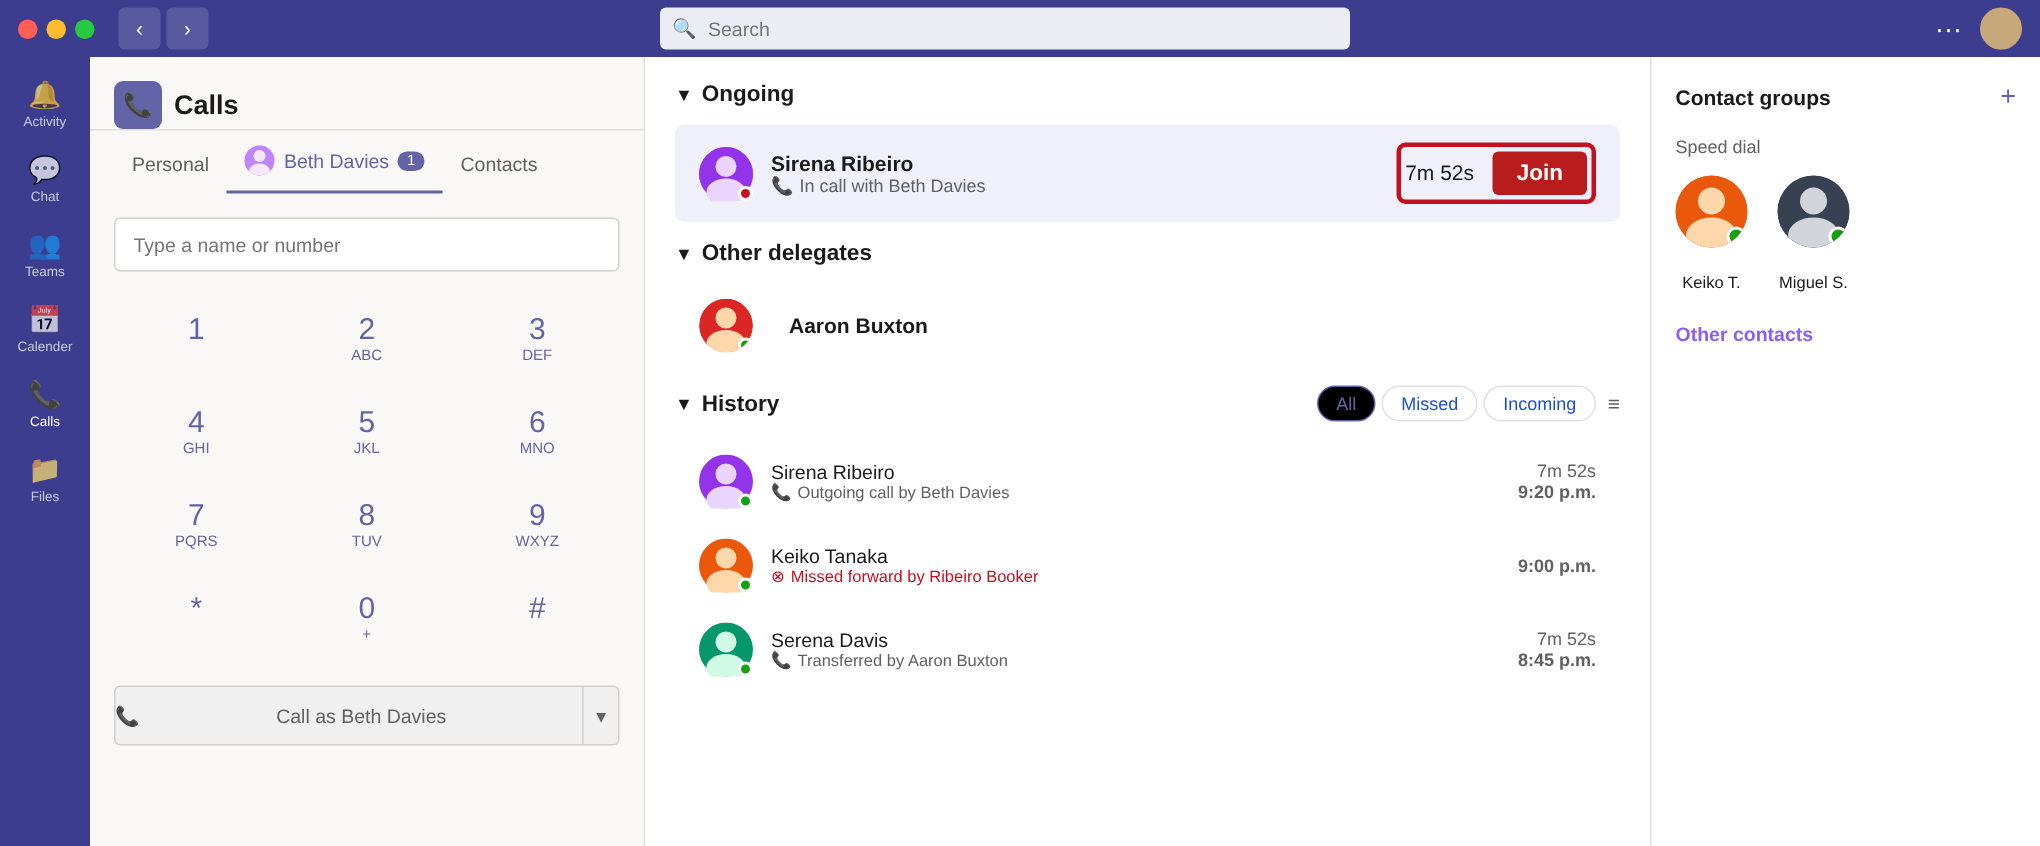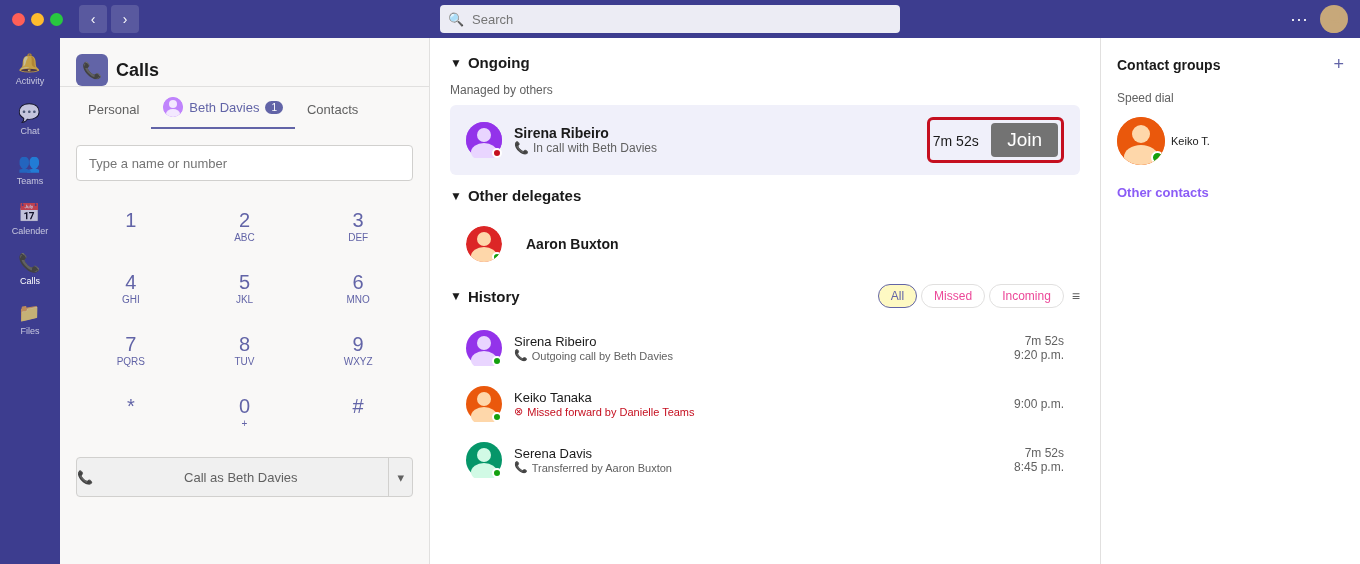--- a/index.html
+++ b/index.html
@@ -72,48 +72,48 @@
     .ongoing-card { background: #f0f0fa; border-radius: 6px; padding: 12px 16px; display: flex; align-items: center; gap: 12px; margin-bottom: 8px; }
     .call-avatar { width: 36px; height: 36px; border-radius: 50%; position: relative; flex-shrink: 0; }
     .status-dot { width: 10px; height: 10px; border-radius: 50%; position: absolute; bottom: 0; right: 0; border: 2px solid white; }
     .status-dot.red { background: #c50f1f; }
     .status-dot.green { background: #13a10e; }
     .call-info { flex: 1; }
     .call-name { font-size: 14px; font-weight: 600; color: #1a1a1a; }
     .call-status { font-size: 12px; color: #616161; display: flex; align-items: center; gap: 4px; }
     .call-actions { display: flex; align-items: center; gap: 12px; }
     .call-timer { font-size: 14px; color: #1a1a1a; }
-    .join-btn { background: #737373; color: white; border: none; border-radius: 4px; padding: 6px 16px; font-size: 19px; cursor: pointer; font-weight: 400; }
+    .join-btn { background: #b91c1c; color: white; border: none; border-radius: 4px; padding: 6px 16px; font-size: 15px; cursor: pointer; font-weight: 700; }
     .join-btn-wrap { border: 3px solid #c50f1f; border-radius: 6px; padding: 3px; }
 
     .delegate-card { padding: 10px 16px; display: flex; align-items: center; gap: 24px; }
 
     
     .history-header { display: flex; align-items: center; gap: 8px; margin-bottom: 12px; }
     .history-title { font-size: 15px; font-weight: 600; color: #1a1a1a; flex: 1; display: flex; align-items: center; gap: 6px; }
     .filter-tabs { display: flex; gap: 4px; }
-    .filter-tab { padding: 4px 12px; border-radius: 12px; font-size: 12px; cursor: pointer; border: 1px solid #e1e0df; color: #ec4899; }
-    .filter-tab.active { background: #fef9c3; color: #6264a7; border-color: #6264a7; }
+    .filter-tab { padding: 4px 12px; border-radius: 12px; font-size: 12px; cursor: pointer; border: 1px solid #e1e0df; color: #1d4ed8; }
+    .filter-tab.active { background: #000000; color: #6264a7; border-color: #6264a7; }
     .filter-icon { font-size: 14px; color: #616161; cursor: pointer; }
 
     .history-item { padding: 10px 16px; display: flex; align-items: center; gap: 12px; }
     .history-name { font-size: 13px; font-weight: 500; color: #1a1a1a; }
     .history-sub { font-size: 11px; color: #616161; display: flex; align-items: center; gap: 4px; }
     .history-sub.missed { color: #c50f1f; }
-    .history-time { font-size: 12px; color: #616161; text-align: center; }
+    .history-time { font-size: 12px; color: #616161; text-align: center; font-weight: bold; }
     .history-duration { font-size: 12px; color: #616161; }
     .history-meta { margin-left: auto; text-align: right; }
 
     
     .right-panel-header { display: flex; align-items: center; justify-content: space-between; margin-bottom: 16px; }
     .right-panel-title { font-size: 14px; font-weight: 600; color: #1a1a1a; }
     .add-btn { font-size: 18px; color: #6264a7; cursor: pointer; border: none; background: none; }
     .speed-dial-label { font-size: 12px; color: #616161; margin-bottom: 12px; }
     .speed-dial-grid { display: flex; gap: 20px; margin-bottom: 20px; }
-    .speed-dial-person { display: flex; flex-direction: row; align-items: center; gap: 6px; }
+    .speed-dial-person { display: flex; flex-direction: column; align-items: center; gap: 18px; }
     .speed-dial-avatar { width: 48px; height: 48px; border-radius: 50%; position: relative; overflow: hidden; background: #c084fc; display: flex; align-items: center; justify-content: center; }
     .speed-dial-name { font-size: 11px; color: #1a1a1a; text-align: center; }
     .other-contacts-title { font-size: 13px; font-weight: 600; color: #8b5cf6; }
 
     
     .av-sirena { background: linear-gradient(135deg, #c084fc, #9333ea); }
   </style>
 </head>
 <body>
 
@@ -257,21 +257,20 @@
     </div>
   </div>
 
   <div class="main-content">
     <div class="center-panel">
 
       <div class="section-header">
         <span class="collapse-arrow">▼</span>
         <span>Ongoing</span>
       </div>
-      <div class="managed-label">Managed by others</div>
       <div class="ongoing-card">
         <div class="call-avatar av-sirena" style="width:36px;height:36px;border-radius:50%;display:flex;align-items:center;justify-content:center;font-size:14px;color:white;font-weight:600;position:relative;">
           <svg width="36" height="36" viewBox="0 0 36 36">
               <circle cx="18" cy="18" r="18" fill="#9333ea"></circle>
               <circle cx="18" cy="13" r="7" fill="#e9d5ff"></circle>
               <ellipse cx="18" cy="30" rx="13" ry="9" fill="#e9d5ff"></ellipse>
             </svg>
           <div class="status-dot red"></div>
         </div>
         <div class="call-info">
@@ -346,21 +345,21 @@
               <circle cx="18" cy="18" r="18" fill="#ea580c"></circle>
               <circle cx="18" cy="13" r="7" fill="#fed7aa"></circle>
               <ellipse cx="18" cy="30" rx="13" ry="9" fill="#fed7aa"></ellipse>
             </svg>
           <div class="status-dot green"></div>
         </div>
         <div class="call-info">
           <div class="history-name">Keiko Tanaka</div>
           <div class="history-sub missed">
             <span>⊗</span>
-            <span>Missed forward by Danielle Teams</span>
+            <span>Missed forward by Ribeiro Booker</span>
           </div>
         </div>
         <div class="history-meta">
           <div class="history-duration"></div>
           <div class="history-time">9:00 p.m.</div>
         </div>
       </div>
 
       <div class="history-item">
         <div style="width:36px;height:36px;border-radius:50%;position:relative;flex-shrink:0;">
@@ -396,17 +395,28 @@
           <div class="speed-dial-avatar" style="background:#ea580c;">
             <svg width="48" height="48" viewBox="0 0 48 48">
                 <circle cx="24" cy="24" r="24" fill="#ea580c"></circle>
                 <circle cx="24" cy="17" r="9" fill="#fed7aa"></circle>
                 <ellipse cx="24" cy="40" rx="17" ry="12" fill="#fed7aa"></ellipse>
               </svg>
             <div style="position:absolute;bottom:1px;right:1px;width:13px;height:13px;border-radius:50%;background:#13a10e;border:2px solid white;"></div>
           </div>
           <span class="speed-dial-name">Keiko T.</span>
         </div>
+        <div class="speed-dial-person">
+          <div class="speed-dial-avatar" style="background:#374151;position:relative;">
+            <svg width="48" height="48" viewBox="0 0 48 48">
+                <circle cx="24" cy="24" r="24" fill="#374151"></circle>
+                <circle cx="24" cy="17" r="9" fill="#d1d5db"></circle>
+                <ellipse cx="24" cy="40" rx="17" ry="12" fill="#d1d5db"></ellipse>
+              </svg>
+            <div style="position:absolute;bottom:1px;right:1px;width:13px;height:13px;border-radius:50%;background:#13a10e;border:2px solid white;"></div>
+          </div>
+          <span class="speed-dial-name">Miguel S.</span>
+        </div>
       </div>
       <div class="other-contacts-title">Other contacts</div>
     </div>
   </div>
 </div>
 
 </body></html>

